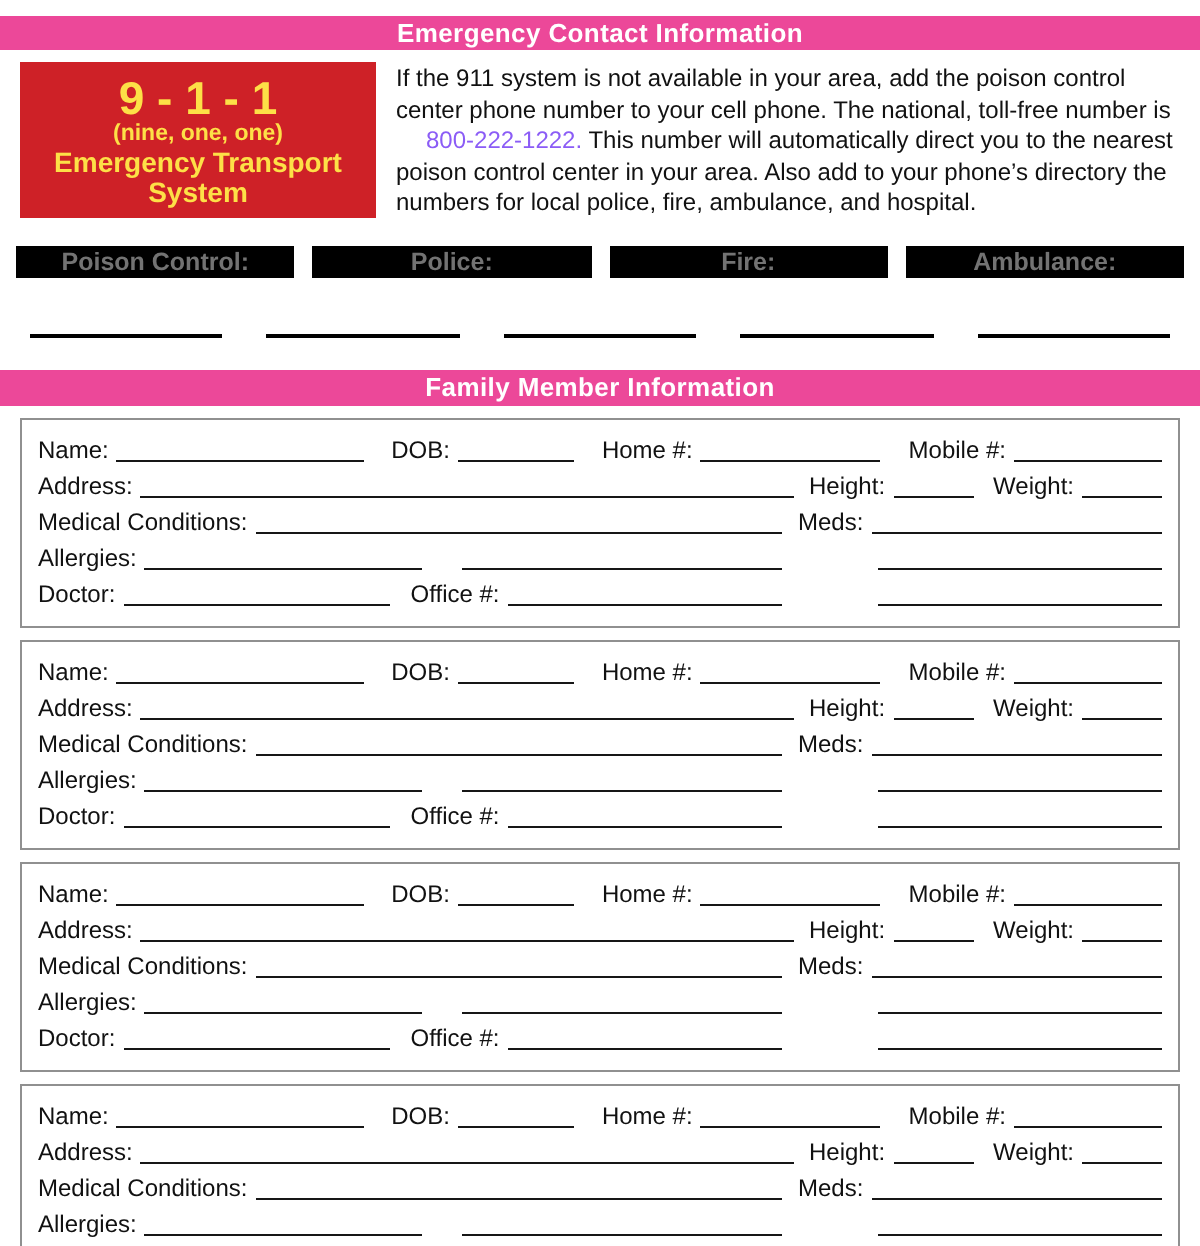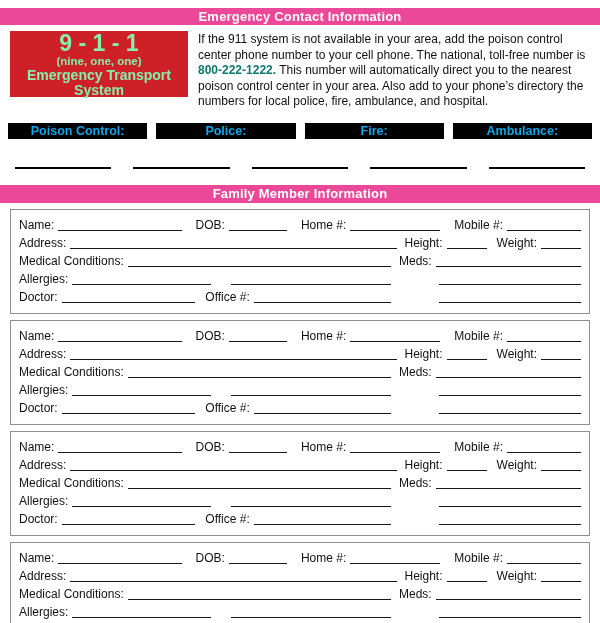--- a/index.html
+++ b/index.html
@@ -12,33 +12,33 @@
   .bar {
     background:#ec4899; color:#fff; text-align:center;
     font-weight:bold; font-size:13px; height:17px; line-height:17px;
     letter-spacing:.2px;
   }
   .top-bar { margin-top:8px; }
   .family-bar { margin-top:16px; height:18px; line-height:18px; }
 
   .intro-section { display:flex; margin:6px 10px 0 10px; gap:10px; }
   .red-box {
-    width:178px; min-width:178px; height:66px; background:#ce2127; color:#86efac;
+    width:178px; min-width:178px; height:78px; background:#ce2127; color:#fde047;
     display:flex; flex-direction:column; justify-content:center; align-items:center;
     text-align:center; padding:2px;
   }
   .nine11 { font-size:23px; font-weight:bold; line-height:24px; }
   .nine11-sub { font-size:11.5px; font-weight:bold; line-height:13px; }
   .nine11-caption { font-size:14px; font-weight:bold; line-height:15px; }
   .intro-text { flex:1; font-size:12px; line-height:15.5px; padding-top:1px; }
-  .phone-red { color:#0f766e; font-weight:bold; }
+  .phone-red { color:#8b5cf6; font-weight:normal;margin-left:15px; }
 
   .contacts-row { display:flex; gap:9px; margin:13px 8px 0 8px; }
   .contact-box {
-    flex:1; background:#000; color:#0ea5e9; font-weight:bold; font-size:12.5px;
+    flex:1; background:#000; color:#737373; font-weight:bold; font-size:12.5px;
     text-align:center; height:16px; line-height:16px;
   }
   .contact-lines { display:flex; gap:9px; margin:28px 8px 0 8px; }
   .contact-line-col { flex:1; display:flex; justify-content:center; }
   .contact-line { width:88%; border-bottom:2px solid #000; height:0; }
 
   .members { margin:0 10px; }
   .member-block {
     margin-top:6px; border:1.5px solid #909090; padding:6px 8px 7px 8px;
     background:#fff;

